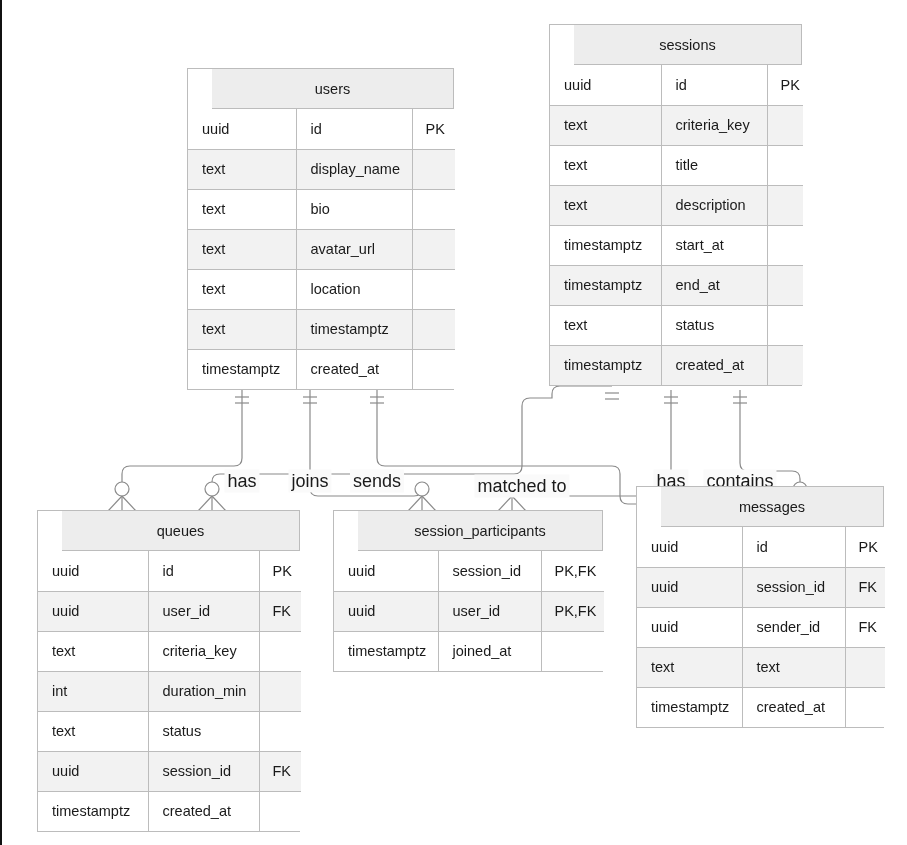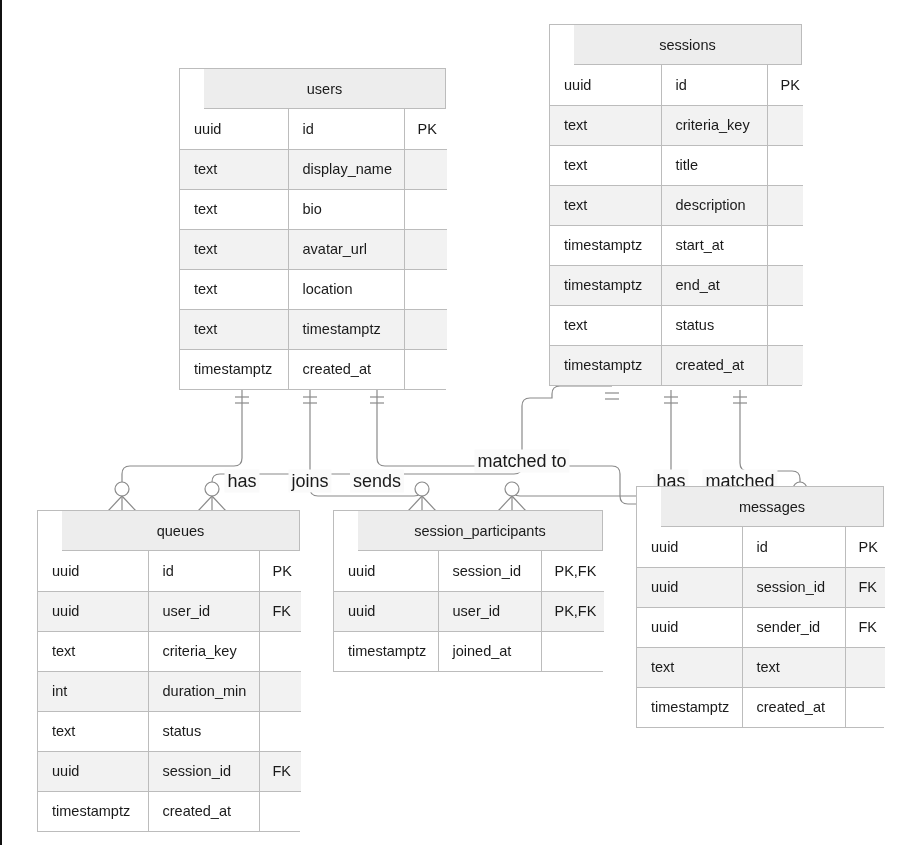--- a/index.html
+++ b/index.html
@@ -173,25 +173,25 @@
       <circle cx="800" cy="489" r="7"></circle>
       <path d="M800,496 L800,511"></path>
       <path d="M800,496 L786,511"></path>
       <path d="M800,496 L814,511"></path>
     </g>
   </svg>
 
   <div class="rel-label" style="left:242px; top:433px;">has</div>
   <div class="rel-label" style="left:310px; top:433px;">joins</div>
   <div class="rel-label" style="left:377px; top:433px;">sends</div>
-  <div class="rel-label" style="left:522px; top:413px;">matched to</div>
+  <div class="rel-label" style="left:522px; top:438px;">matched to</div>
   <div class="rel-label" style="left:671px; top:433px;">has</div>
-  <div class="rel-label" style="left:740px; top:433px;">matched</div>
-
-  <div class="entity" id="entity-users" style="left:179px; top:68px; width:267px;">
+  <div class="rel-label" style="left:740px; top:433px;">contains</div>
+
+  <div class="entity" id="entity-users" style="left:187px; top:68px; width:267px;">
     <div class="entity-title">users</div>
     <table>
       <colgroup>
           <col style="width:108px">
           <col style="width:116px">
           <col style="width:43px">
         </colgroup>
       <tbody>
           <tr class="odd">
             <td>uuid</td>

